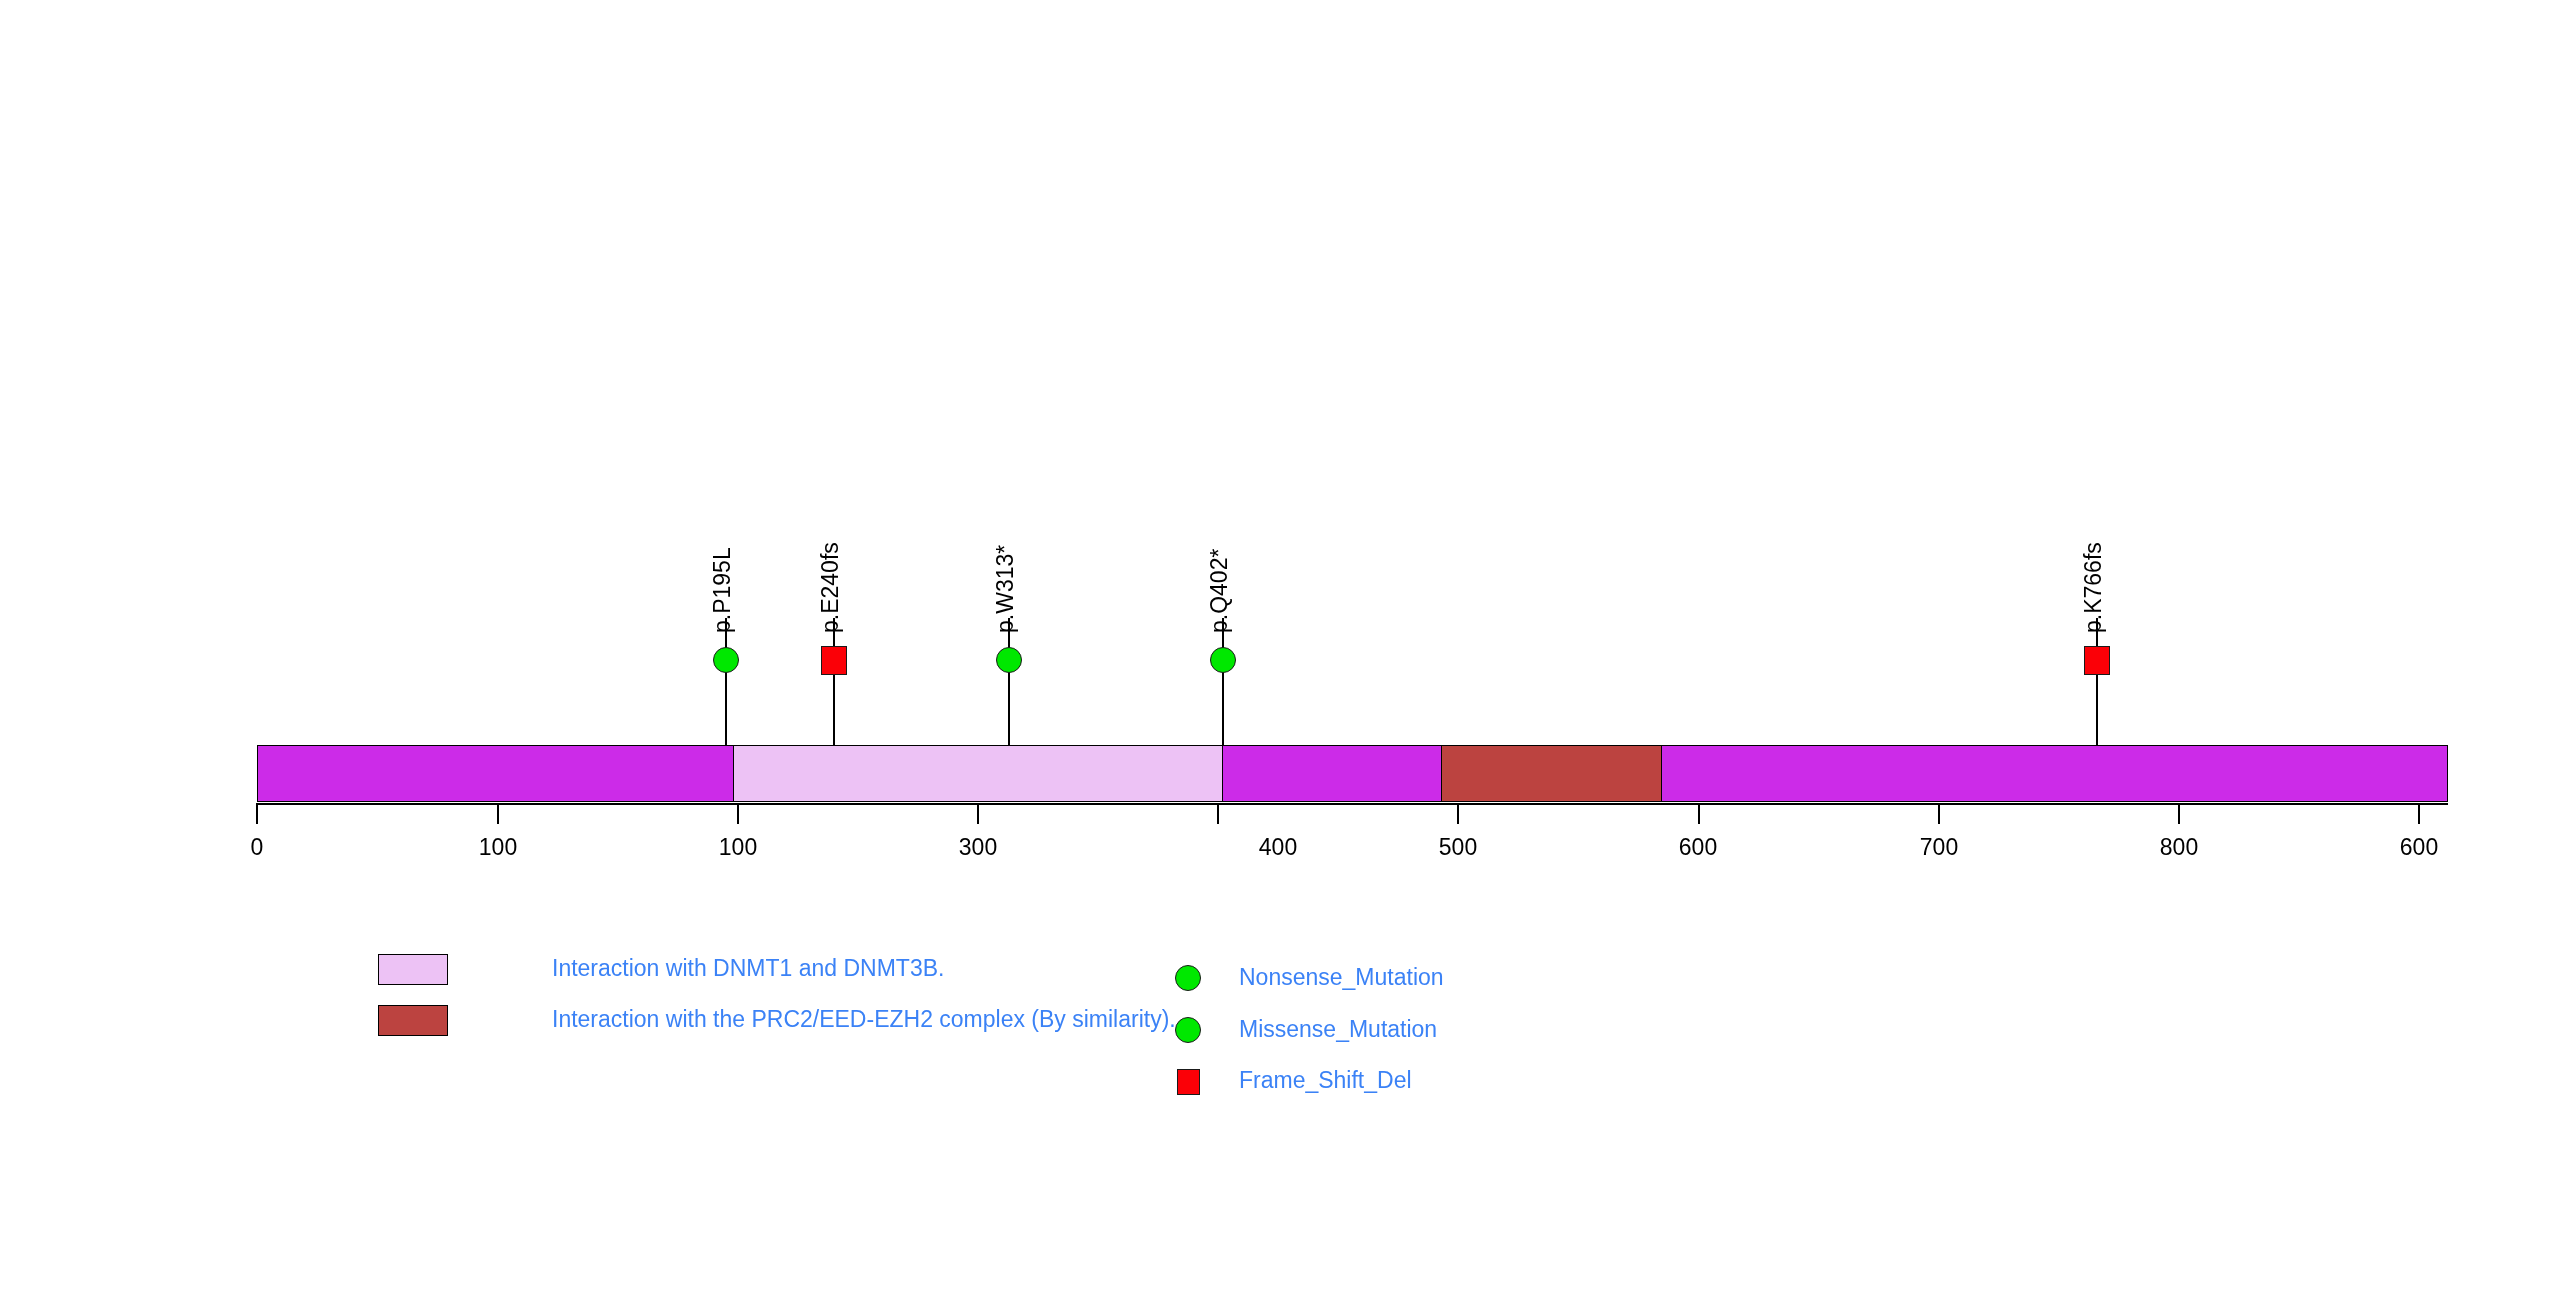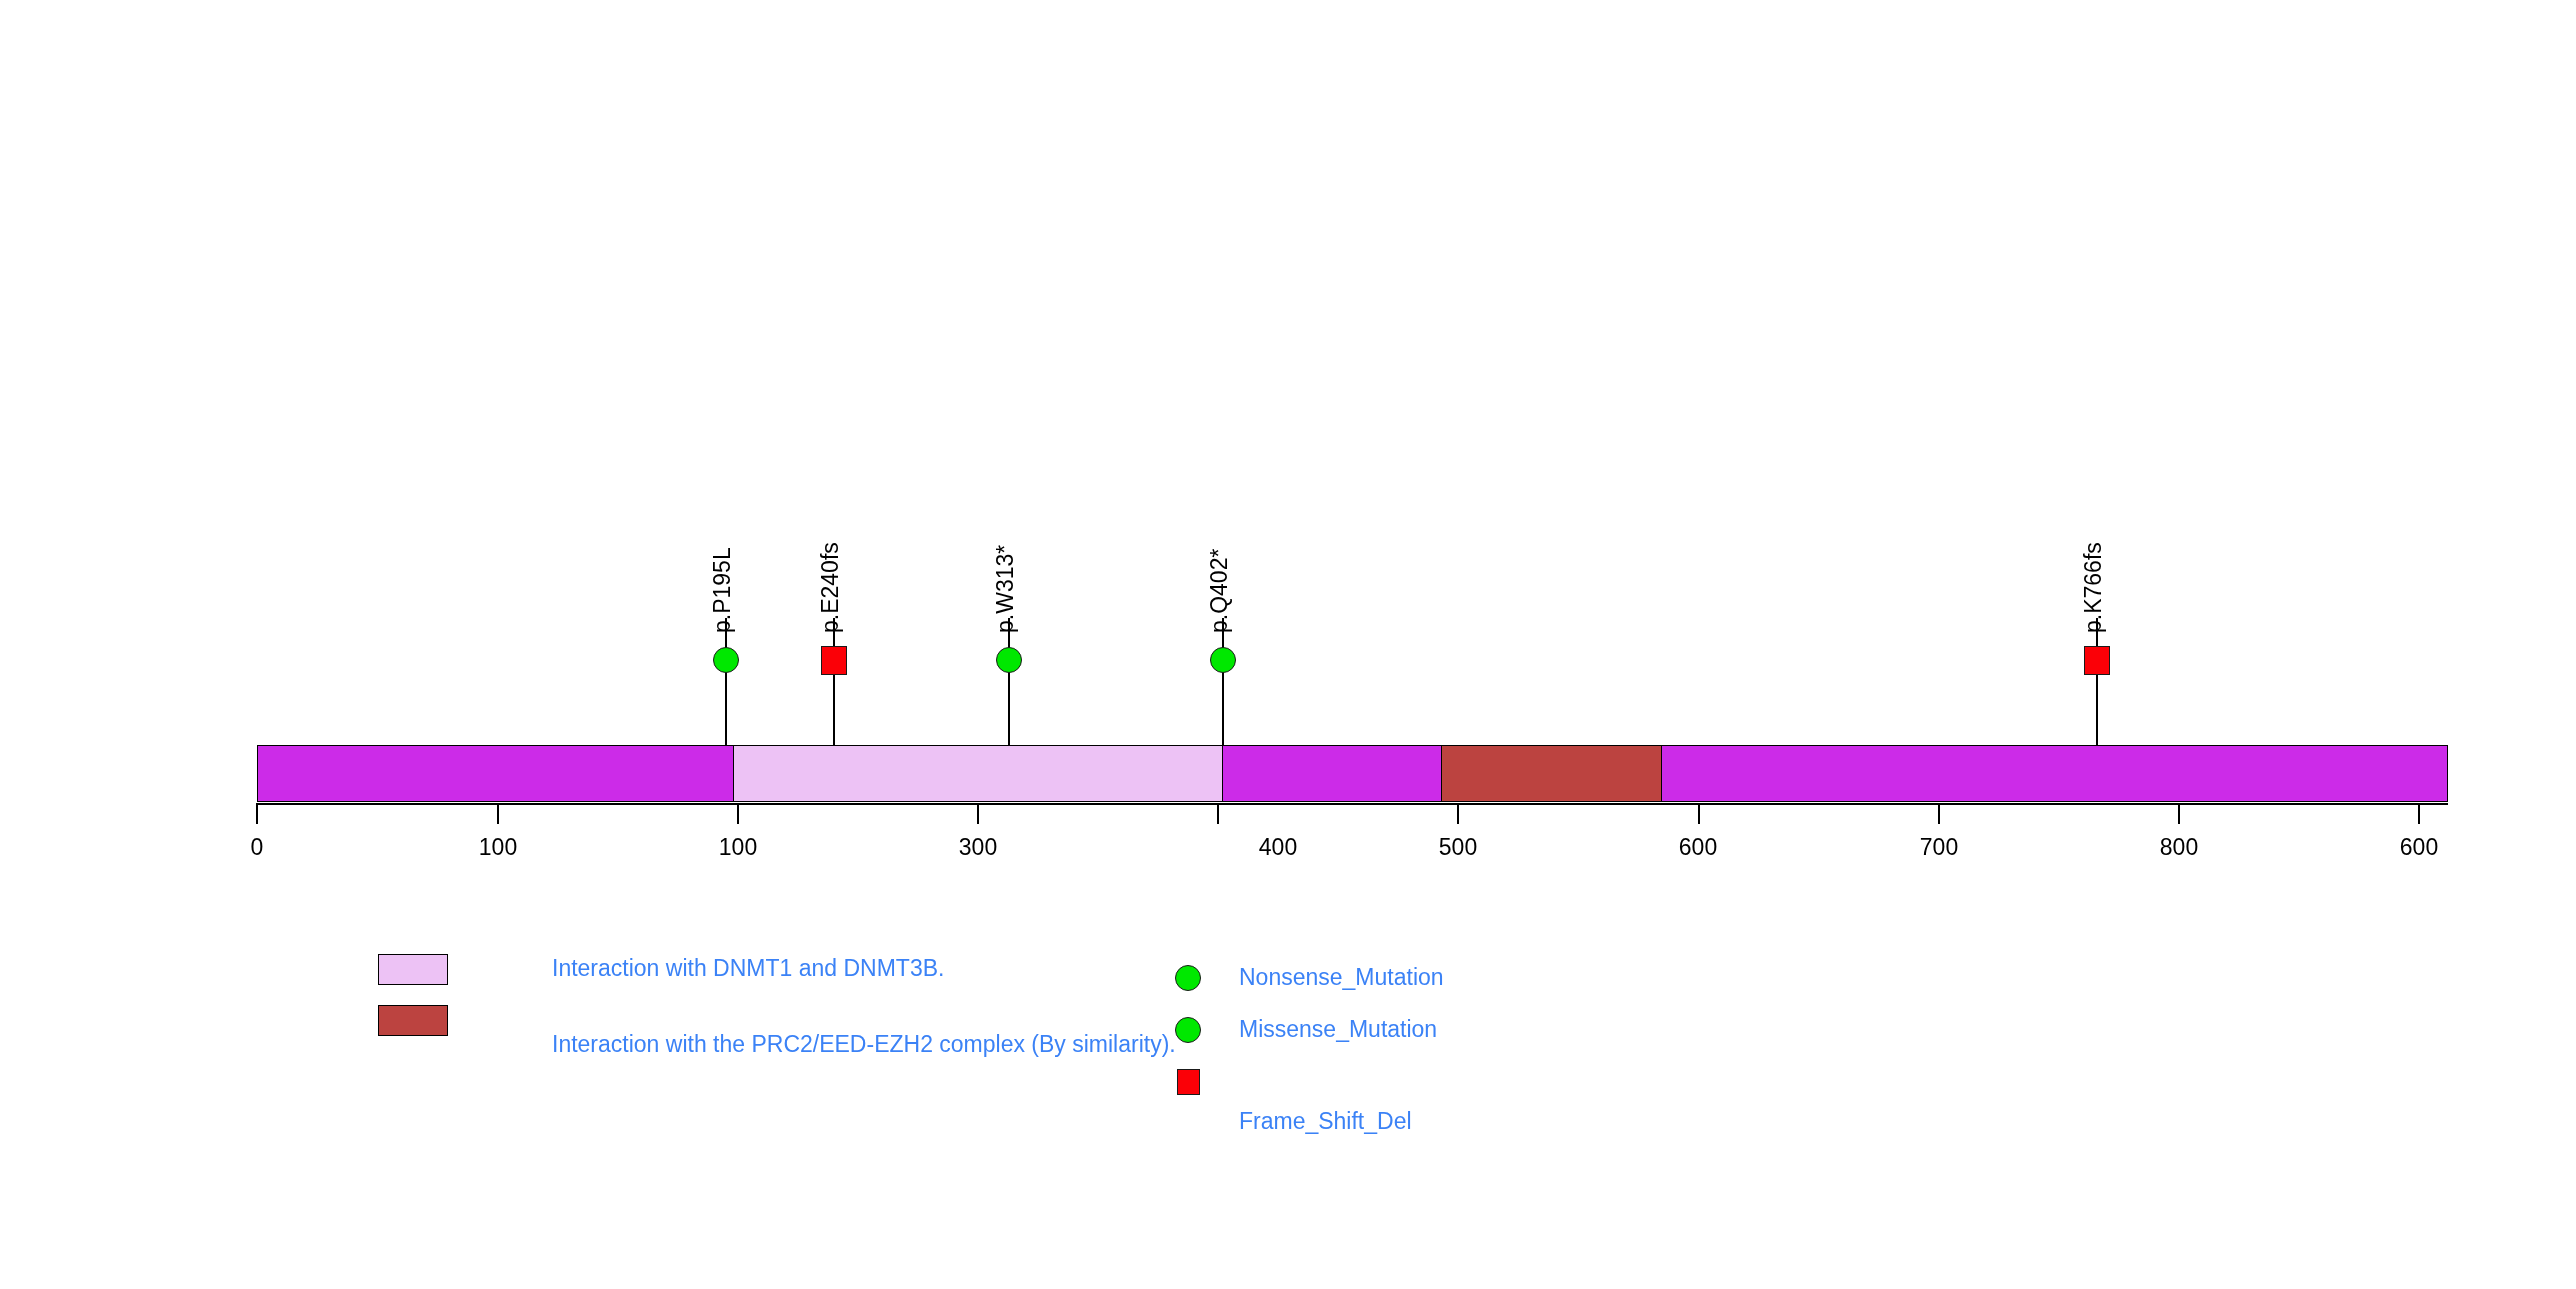--- a/index.html
+++ b/index.html
@@ -72,21 +72,21 @@
     <div class="mut-label" style="left: 1017px; top: 610px;">p.W313*</div>
     <div class="stem" style="left: 1222px; top: 618px; height: 127px;"></div>
     <div class="marker-circle" style="left: 1210px; top: 647px; width: 26px; height: 26px; background: rgb(0, 232, 0);"></div>
     <div class="mut-label" style="left: 1231px; top: 610px;">p.Q402*</div>
     <div class="stem" style="left: 2096px; top: 618px; height: 127px;"></div>
     <div class="marker-square" style="left: 2084px; top: 646px; width: 26px; height: 29px; background: rgb(251, 0, 7);"></div>
     <div class="mut-label" style="left: 2105px; top: 610px;">p.K766fs</div>
     <div class="legend-swatch" style="left: 378px; top: 954px; width: 70px; height: 30.5px; background: rgb(237, 194, 245);"></div>
     <div class="legend-text" style="left: 552px; top: 955px;">Interaction with DNMT1 and DNMT3B.</div>
     <div class="legend-swatch" style="left: 378px; top: 1005px; width: 70px; height: 30.5px; background: rgb(188, 67, 64);"></div>
-    <div class="legend-text" style="left: 552px; top: 1006px; margin-top: 25px;">Interaction with the PRC2/EED-EZH2 complex (By similarity).</div>
+    <div class="legend-text" style="left: 552px; top: 1006px;">Interaction with the PRC2/EED-EZH2 complex (By similarity).</div>
     <div class="legend-circle" style="left: 1175px; top: 965px; width: 26px; height: 26px; background: rgb(0, 232, 0);"></div>
     <div class="legend-text" style="left: 1239px; top: 964px;">Nonsense_Mutation</div>
     <div class="legend-circle" style="left: 1175px; top: 1017px; width: 26px; height: 26px; background: rgb(0, 232, 0);"></div>
     <div class="legend-text" style="left: 1239px; top: 1016px;">Missense_Mutation</div>
     <div class="legend-square" style="left: 1177px; top: 1069px; width: 23px; height: 26px; background: rgb(251, 0, 7);"></div>
-    <div class="legend-text" style="left: 1239px; top: 1067px; margin-top: 41px;">Frame_Shift_Del</div>
+    <div class="legend-text" style="left: 1239px; top: 1067px;">Frame_Shift_Del</div>
   </div>
 
 
 </body></html>

